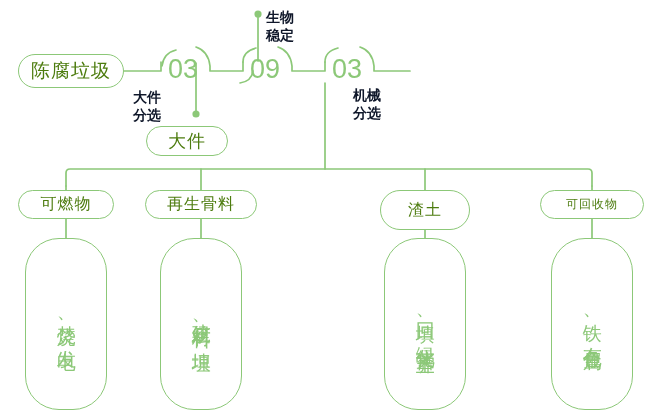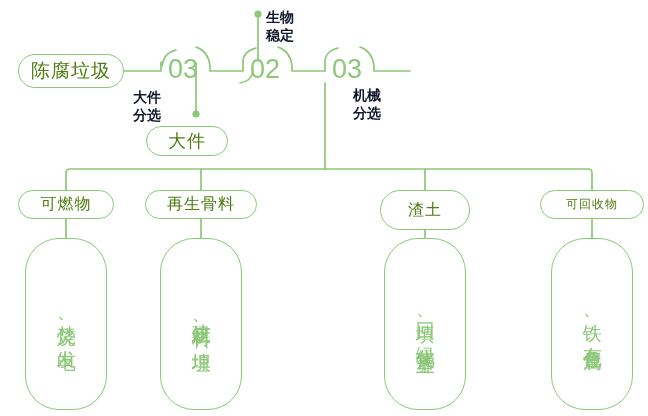--- a/index.html
+++ b/index.html
@@ -131,21 +131,21 @@
   </svg>
 
   <div class="pill" style="left:18px; top:54px; width:106px; height:34px; font-size:19px;">
     <span>陈腐垃圾</span>
   </div>
 
   <div class="stagenum" style="left:168px; top:54px;">
     <span>03</span>
   </div>
   <div class="stagenum" style="left:250px; top:54px;">
-    <span>02</span>
+    <span>09</span>
   </div>
   <div class="stagenum" style="left:332px; top:54px;">
     <span>03</span>
   </div>
 
   <div class="anno" style="left:133px; top:88px; text-align:left;">
     <div>大件</div>
     <div>分选</div>
   </div>
 

